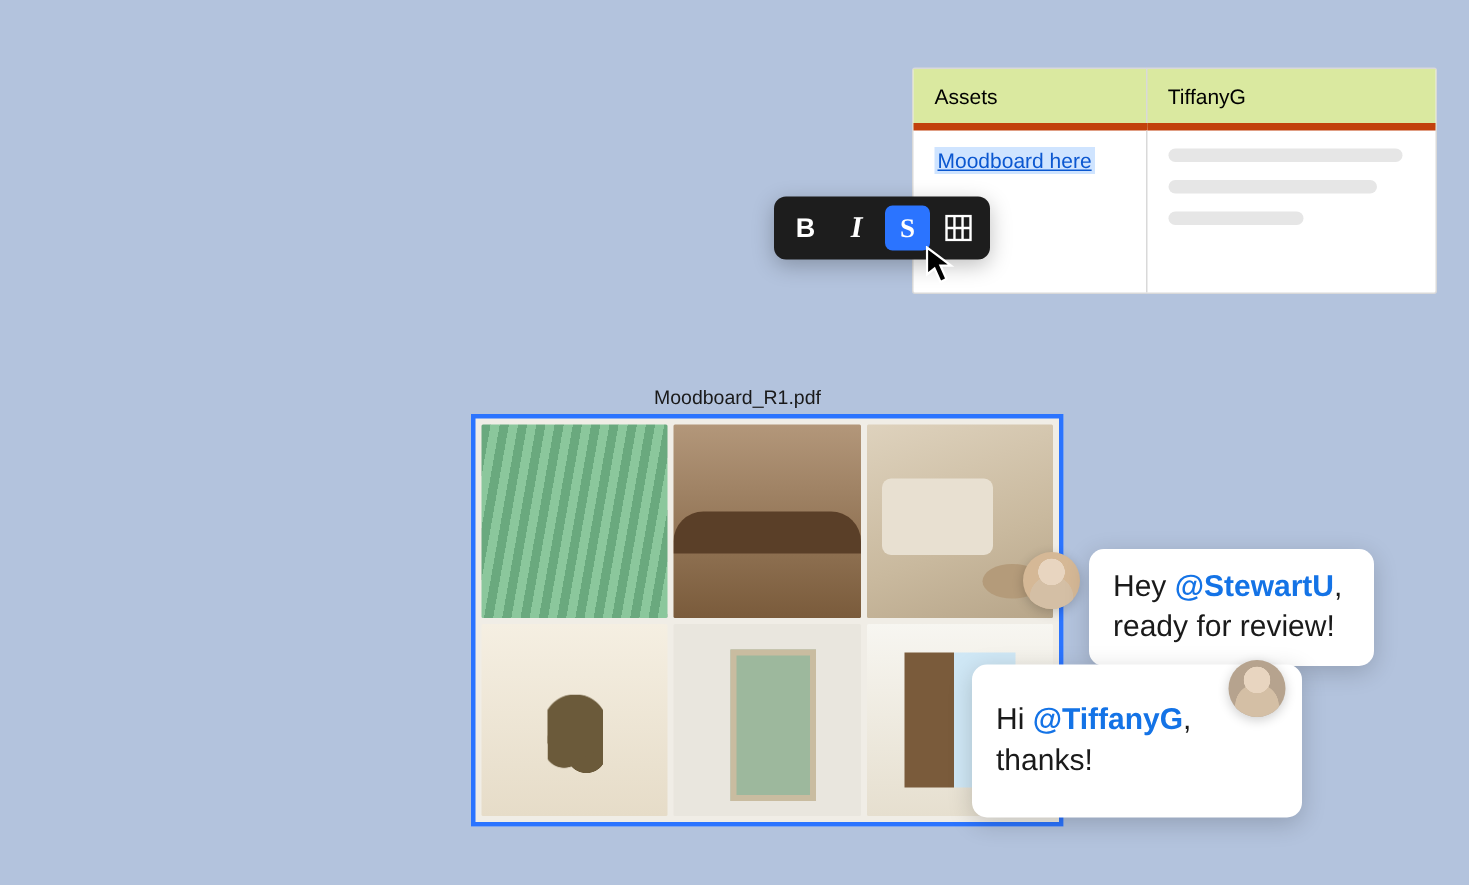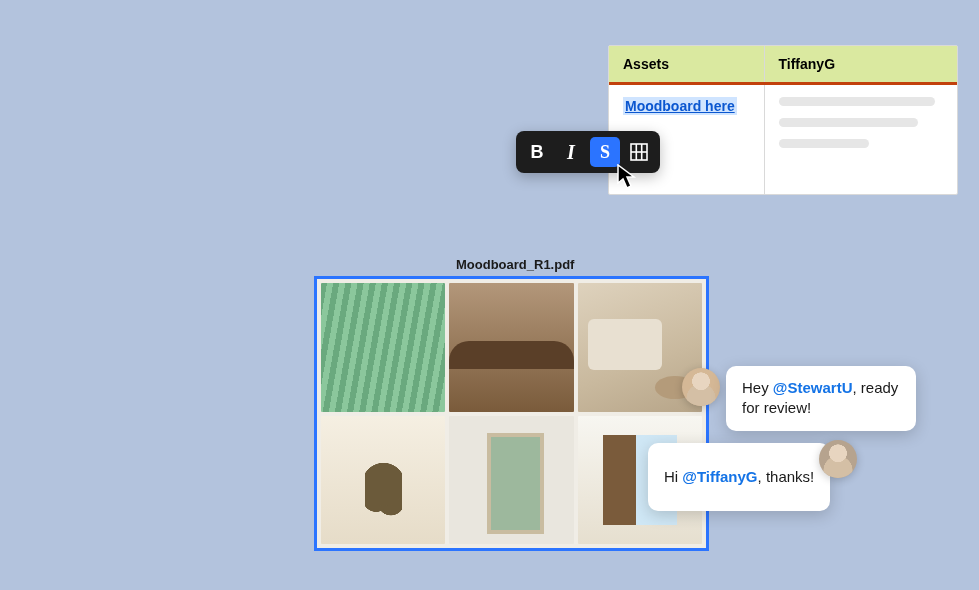--- a/index.html
+++ b/index.html
@@ -18,40 +18,40 @@
       top: 45px;
       left: 608px;
       width: 350px;
       background: #fff;
       border: 1px solid #d9d9d9;
       border-radius: 2px;
     }
     .table { width: 100%; border-collapse: collapse; }
     .table th {
       background: #dae9a0;
-      font-weight: 700;
+      font-weight: 400;
       font-size: 14px;
       text-align: left;
       padding: 10px 14px;
-      border-bottom: 3px solid #c2410c;
+      border-bottom: 5px solid #c2410c;
     }
     .table th:first-child, .table td:first-child {
       border-right: 1px solid #d9d9d9;
       width: 155px;
     }
     .table td {
       padding: 12px 14px;
       vertical-align: top;
       height: 110px;
     }
     .selected-link {
       background: #cfe4ff;
       color: #0b57d0;
       text-decoration: underline;
-      font-weight: 700;
+      font-weight: 400;
       font-size: 14px;
       padding: 1px 2px;
     }
     .skeleton {
       height: 9px;
       background: #e6e6e6;
       border-radius: 5px;
       margin-bottom: 12px;
     }
     .skeleton.s1 { width: 95%; }
@@ -94,24 +94,23 @@
       position: absolute;
       top: 164px;
       left: 617px;
       z-index: 6;
     }
 
     
     .file-label {
       position: absolute;
       top: 257px;
-      left: 456px;
+      left: 436px;
       font-size: 13px;
       color: #1a1a1a;
-      font-weight: bold;
     }
 
     
     .moodboard {
       position: absolute;
       top: 276px;
       left: 314px;
       width: 395px;
       height: 275px;
       border: 3px solid #2b74ff;
@@ -156,21 +155,21 @@
       background: linear-gradient(90deg, #7a5b3b 0 45%, #cfe7f5 45% 100%);
     }
 
     
     .bubble {
       position: absolute;
       background: #fff;
       border-radius: 10px;
       box-shadow: 0 4px 16px rgba(0,0,0,0.18);
       padding: 12px 16px;
-      font-size: 15px;
+      font-size: 20px;
       line-height: 1.35;
       color: #1a1a1a;
       max-width: 190px;
     }
     .bubble .mention { color: #1473e6; font-weight: 600; }
 
     .avatar {
       position: absolute;
       width: 38px; height: 38px;
       border-radius: 50%;

